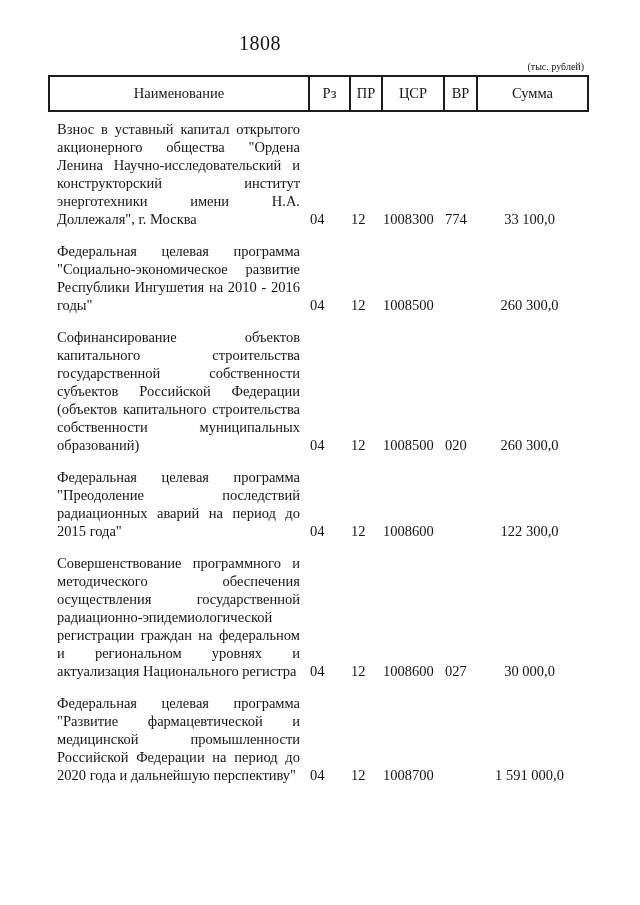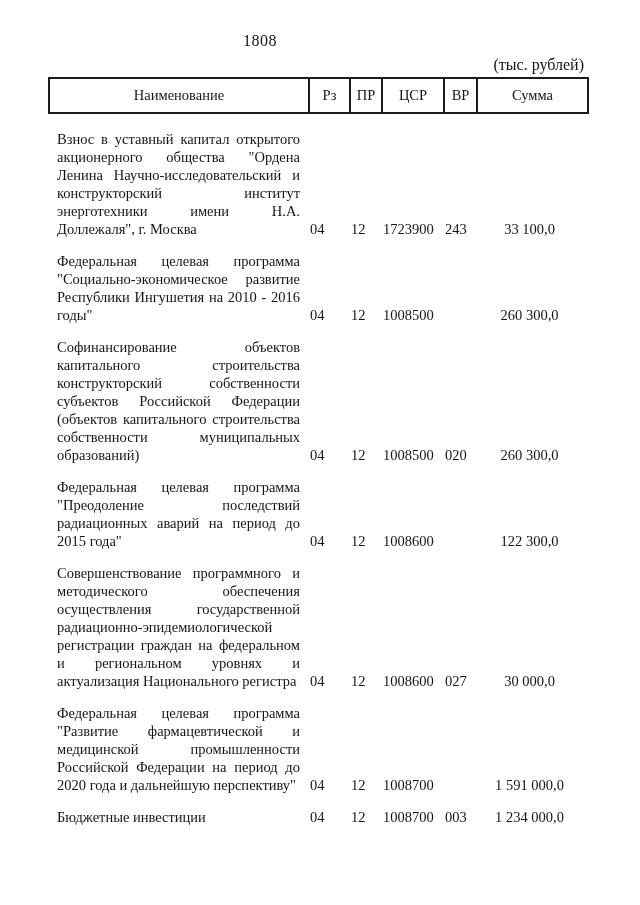--- a/index.html
+++ b/index.html
@@ -14,27 +14,27 @@
     margin: 0 auto;
     background: #ffffff;
     color: #151515;
     font-family: "Liberation Serif", "DejaVu Serif", serif;
     overflow: hidden;
   }
   .page-number {
     padding-top: 32px;
     padding-right: 120px;
     text-align: center;
-    font-size: 16px;
+    font-size: 20px;
     letter-spacing: 0.5px;
   }
   .unit-note {
     margin: 6px 56px 3px 48px;
     text-align: right;
-    font-size: 16px;
+    font-size: 10px;
   }
   table.budget {
     border-collapse: collapse;
     table-layout: fixed;
     margin-left: 48px;
     width: 539px;
   }
   col.c-name { width: 260px; }
   col.c-rz   { width: 41px; }
   col.c-pr   { width: 32px; }
@@ -51,21 +51,21 @@
     vertical-align: middle;
     padding: 0 2px;
   }
   tbody td {
     vertical-align: bottom;
     font-size: 14.5px;
     line-height: 18px;
     padding-top: 13px;
   }
   tbody tr:first-child td {
-    padding-top: 16px;
+    padding-top: 8px;
   }
   td.name {
     text-align: justify;
     padding-left: 8px;
     padding-right: 9px;
   }
   td.code {
     text-align: left;
     white-space: nowrap;
   }
@@ -101,34 +101,34 @@
         <th>ЦСР</th>
         <th>ВР</th>
         <th>Сумма</th>
       </tr>
     </thead>
     <tbody>
       <tr>
         <td class="name">Взнос в уставный капитал открытого акционерного общества "Ордена Ленина Научно-исследовательский и конструкторский институт энерготехники имени Н.А. Доллежаля", г. Москва</td>
         <td class="code">04</td>
         <td class="code">12</td>
-        <td class="code">1723900</td>
-        <td class="code">243</td>
+        <td class="code">1008300</td>
+        <td class="code">774</td>
         <td class="sum">33 100,0</td>
       </tr>
       <tr>
         <td class="name">Федеральная целевая программа "Социально-экономическое развитие Республики Ингушетия на 2010 - 2016 годы"</td>
         <td class="code">04</td>
         <td class="code">12</td>
         <td class="code">1008500</td>
         <td class="code"></td>
         <td class="sum">260 300,0</td>
       </tr>
       <tr>
-        <td class="name">Софинансирование объектов капитального строительства конструкторский собственности субъектов Российской Федерации (объектов капитального строительства собственности муниципальных образований)</td>
+        <td class="name">Софинансирование объектов капитального строительства государственной собственности субъектов Российской Федерации (объектов капитального строительства собственности муниципальных образований)</td>
         <td class="code">04</td>
         <td class="code">12</td>
         <td class="code">1008500</td>
         <td class="code">020</td>
         <td class="sum">260 300,0</td>
       </tr>
       <tr>
         <td class="name">Федеральная целевая программа "Преодоление последствий радиационных аварий на период до 2015 года"</td>
         <td class="code">04</td>
         <td class="code">12</td>
@@ -145,24 +145,16 @@
         <td class="sum">30 000,0</td>
       </tr>
       <tr>
         <td class="name">Федеральная целевая программа "Развитие фармацевтической и медицинской промышленности Российской Федерации на период до 2020 года и дальнейшую перспективу"</td>
         <td class="code">04</td>
         <td class="code">12</td>
         <td class="code">1008700</td>
         <td class="code"></td>
         <td class="sum">1 591 000,0</td>
       </tr>
-      <tr>
-        <td class="name">Бюджетные инвестиции</td>
-        <td class="code">04</td>
-        <td class="code">12</td>
-        <td class="code">1008700</td>
-        <td class="code">003</td>
-        <td class="sum">1 234 000,0</td>
-      </tr>
     </tbody>
   </table>
 
 </div>
 
 </body></html>

